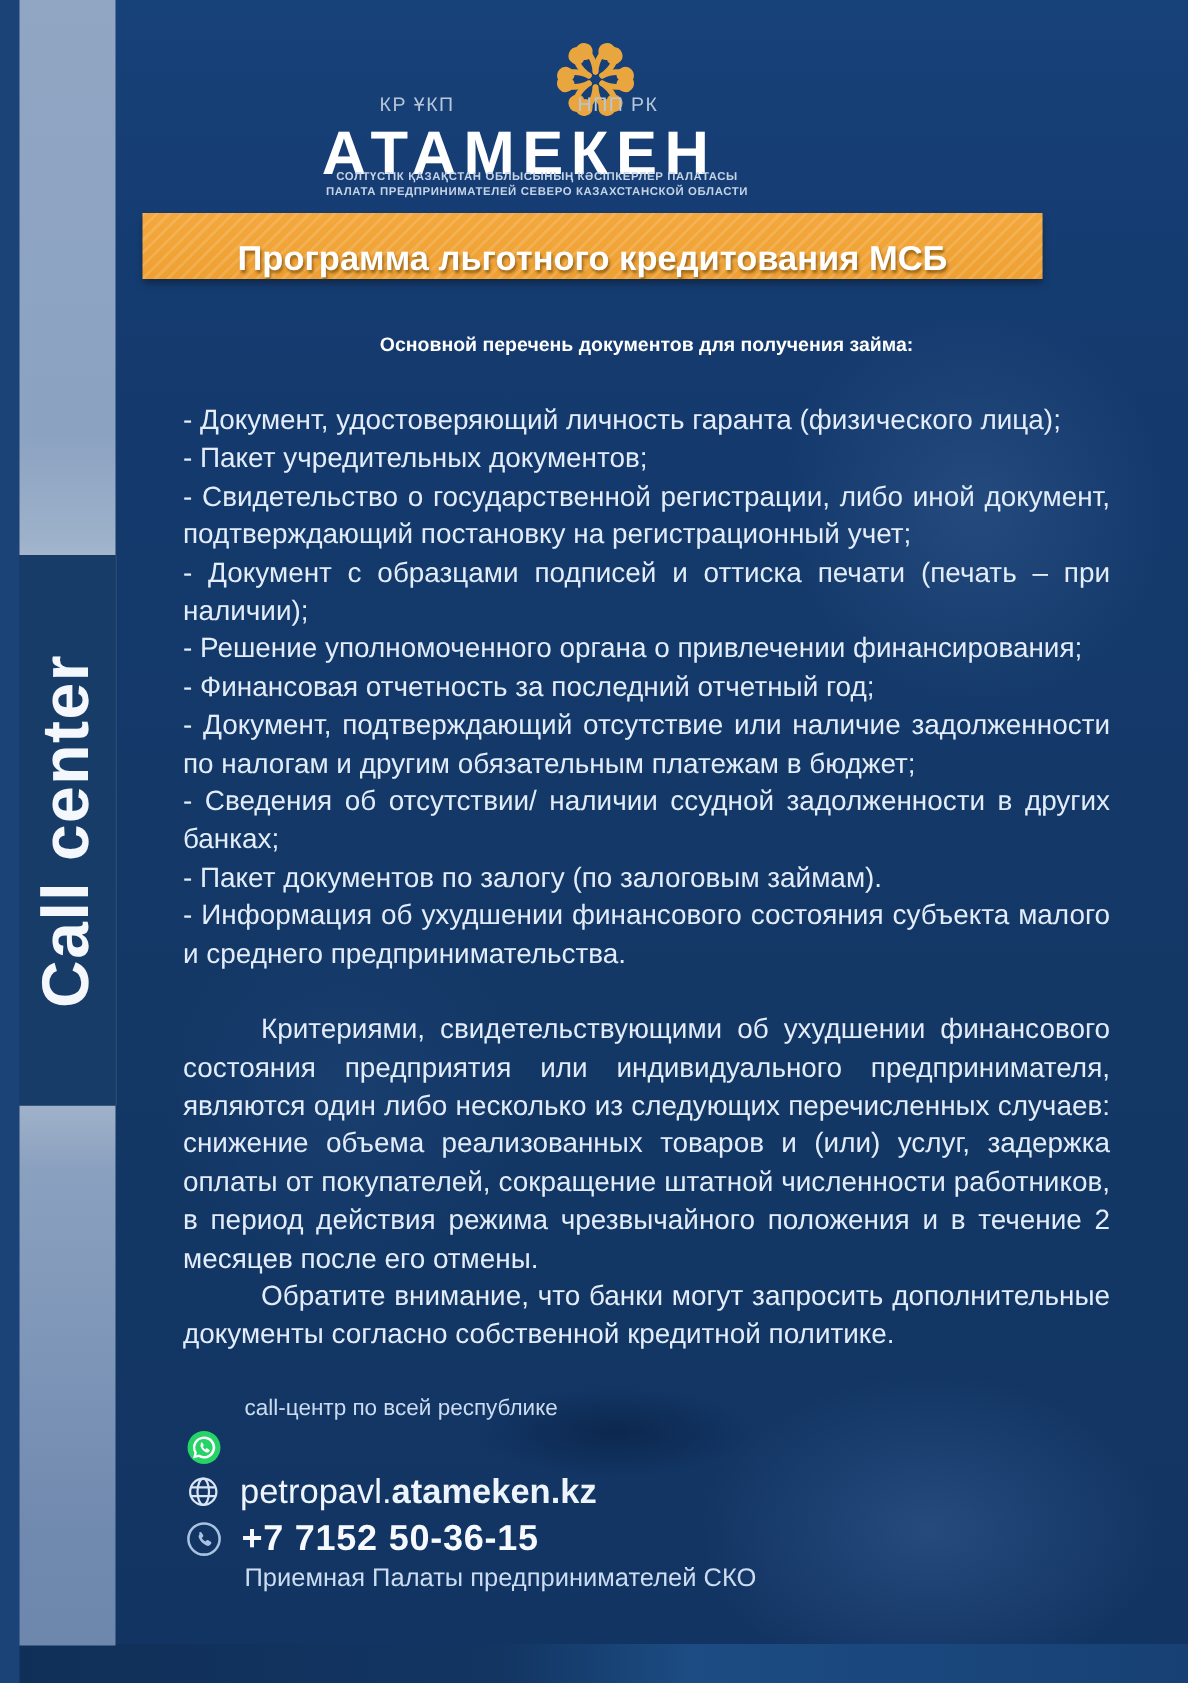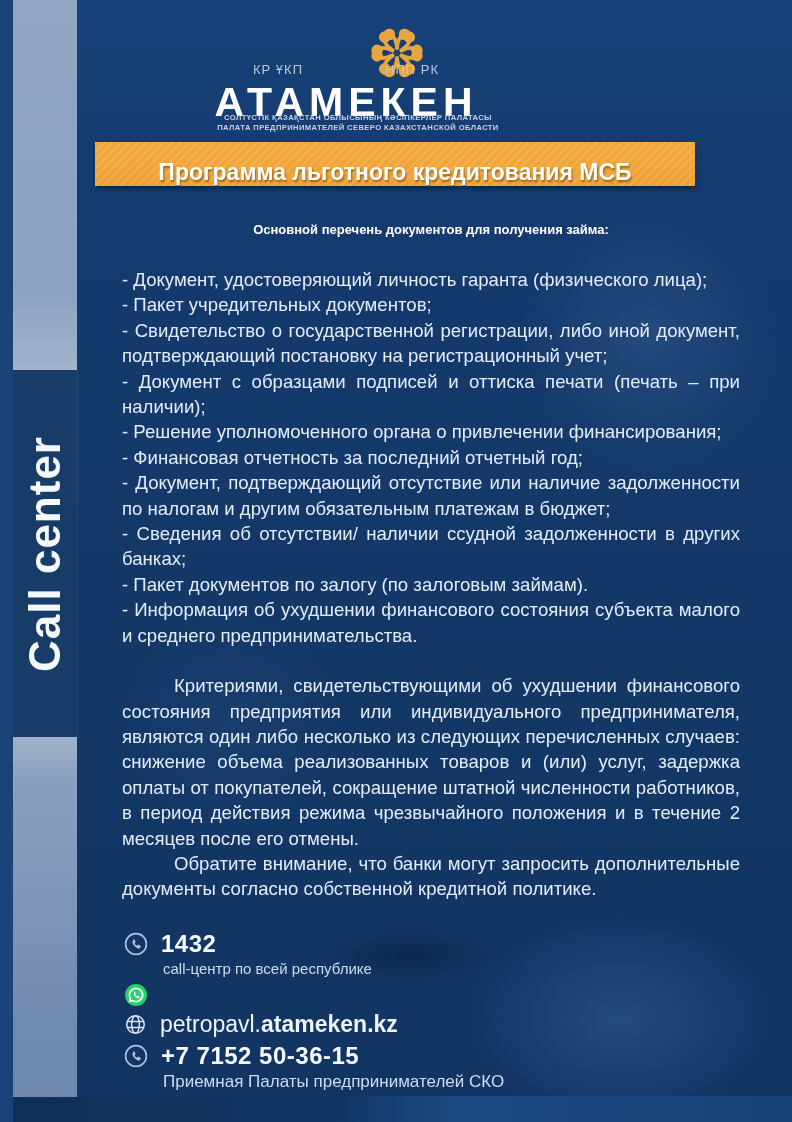--- a/index.html
+++ b/index.html
@@ -137,29 +137,20 @@
     <p class="item">- Финансовая отчетность за последний отчетный год;</p>
     <p class="item">- Документ, подтверждающий отсутствие или наличие задолженности по налогам и другим обязательным платежам в бюджет;</p>
     <p class="item">- Сведения об отсутствии/ наличии ссудной задолженности в других банках;</p>
     <p class="item">- Пакет документов по залогу (по залоговым займам).</p>
     <p class="item">- Информация об ухудшении финансового состояния субъекта малого и среднего предпринимательства.</p>
     <div class="gap"></div>
     <p class="para">Критериями, свидетельствующими об ухудшении финансового состояния предприятия или индивидуального предпринимателя, являются один либо несколько из следующих перечисленных случаев: снижение объема реализованных товаров и (или) услуг, задержка оплаты от покупателей, сокращение штатной численности работников, в период действия режима чрезвычайного положения и в течение 2 месяцев после его отмены.</p>
     <p class="para">Обратите внимание, что банки могут запросить дополнительные документы согласно собственной кредитной политике.</p>
 
     <div class="contacts">
-      <div class="c-row">
-        <span class="c-icon">
-          <svg viewBox="0 0 24 24">
-              <circle cx="12" cy="12" r="10.4" fill="none" stroke="currentColor" stroke-width="1.7"></circle>
-              <path fill="currentColor" d="M8.9 7.6c.4-.4 1.1-.4 1.4.1l1.1 1.6c.3.4.2 1-.2 1.3l-.7.6c.5 1.1 1.4 2 2.5 2.5l.6-.7c.3-.4.9-.5 1.3-.2l1.6 1.1c.5.3.6 1 .1 1.4l-.8.8c-.5.5-1.2.6-1.8.4-2.5-1-4.5-3-5.5-5.5-.2-.6-.1-1.3.4-1.8z"></path>
-            </svg>
-        </span>
-        <span class="c-val">1432</span>
-      </div>
       <div class="c-sub">call-центр по всей республике</div>
 
       <div class="c-row">
         <span class="c-icon">
           <svg viewBox="0 0 24 24">
               <circle cx="12" cy="12" r="11" fill="#25D366"></circle>
               <path fill="#ffffff" d="M12 4.6a7.4 7.4 0 0 0-6.4 11.1L4.6 19.4l3.8-1A7.4 7.4 0 1 0 12 4.6zm0 1.7a5.7 5.7 0 1 1-2.9 10.6l-.4-.2-1.9.5.5-1.8-.2-.4A5.7 5.7 0 0 1 12 6.3z"></path>
               <path fill="#ffffff" d="M9.9 8.8c.3-.3.8-.3 1 .1l.8 1.2c.2.3.2.7-.1 1l-.5.4c.4.8 1 1.4 1.8 1.8l.4-.5c.3-.3.7-.3 1-.1l1.2.8c.4.2.4.7.1 1l-.5.5c-.4.4-.9.5-1.4.3a7.1 7.1 0 0 1-4-4c-.2-.5-.1-1 .2-1.4z"></path>
             </svg>
         </span>

